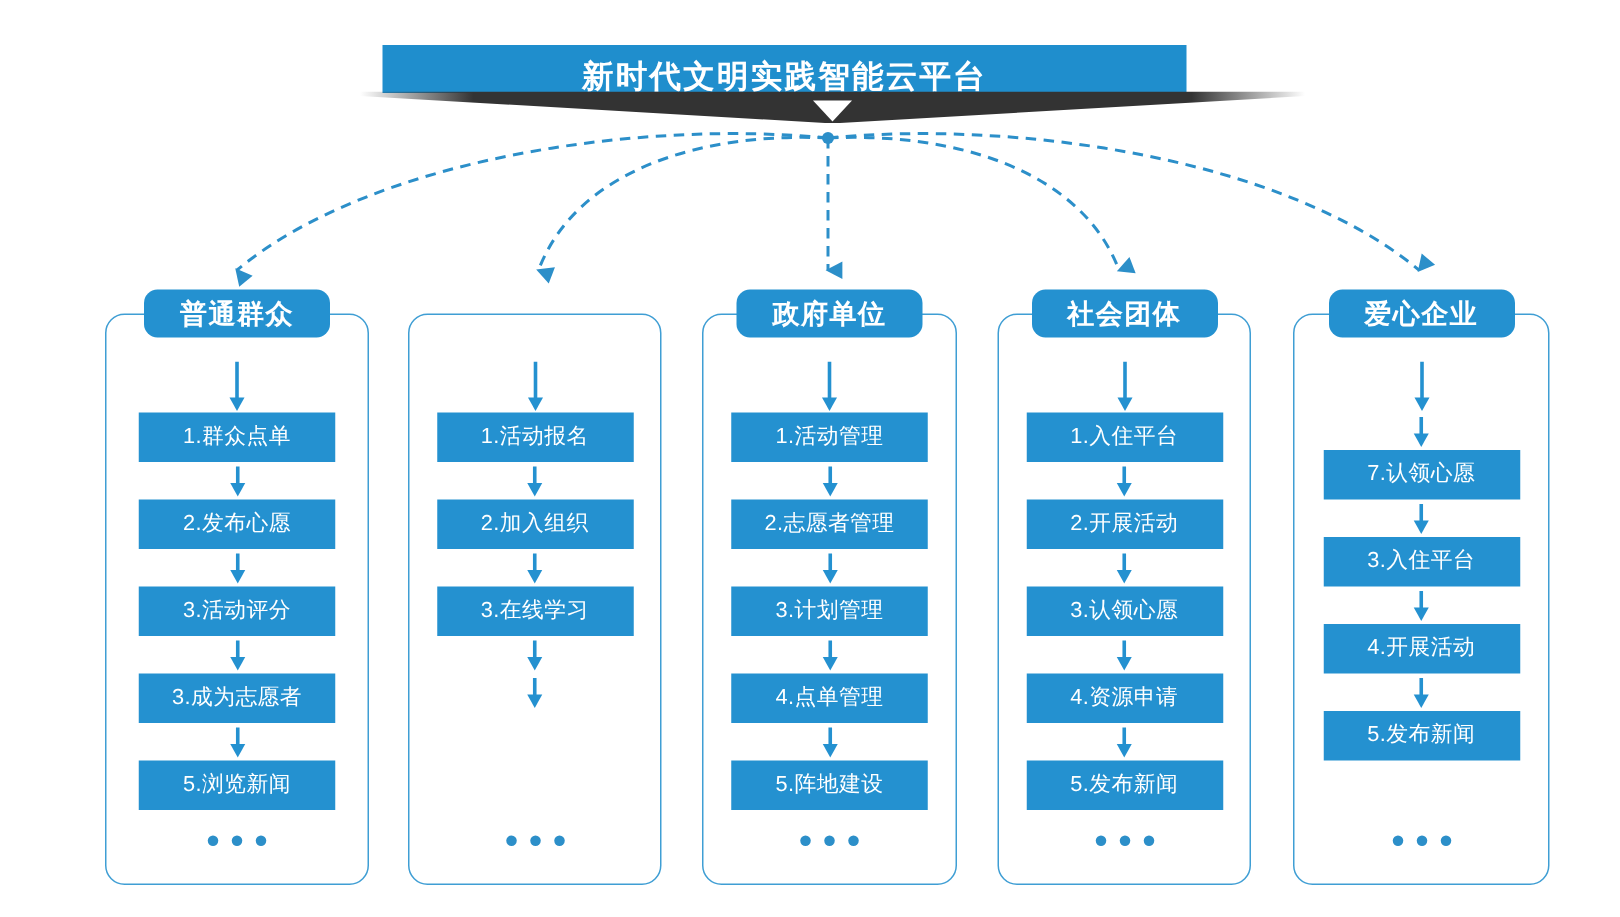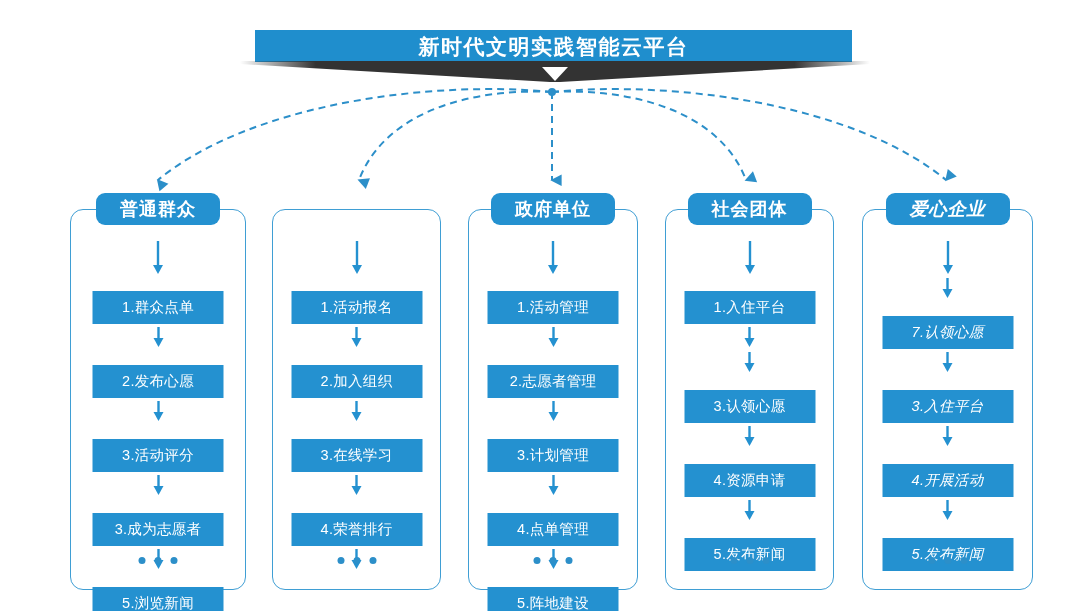--- a/index.html
+++ b/index.html
@@ -19,25 +19,25 @@
     position: relative;
     width: 1080px;
     height: 611px;
   }
 
   
   .title-bar {
     position: absolute;
     left: 255px;
     top: 30px;
-    width: 597px;
+    width: 536px;
     height: 32px;
     background: #1f8ecd;
     display: flex;
-    align-items: center;
+    align-items: flex-end;
     justify-content: center;
     box-sizing: border-box;
   }
   .title-bar .title-text {
     color: #ffffff;
     font-size: 21px;
     font-weight: bold;
     letter-spacing: 1.5px;
     line-height: 1;
     white-space: nowrap;
@@ -74,21 +74,21 @@
   .column {
     position: absolute;
     top: 209px;
     width: 175px;
     height: 381px;
   }
   .column.c0 { left: 70px;  width: 176px; }
   .column.c1 { left: 272px; width: 169px; }
   .column.c2 { left: 468px; width: 170px; }
   .column.c3 { left: 665px; width: 169px; }
-  .column.c4 { left: 862px; width: 171px; font-style: italic; }
+  .column.c4 { left: 862px; width: 171px; }
 
   .card {
     position: absolute;
     left: 0;
     top: 0;
     width: 100%;
     height: 100%;
     box-sizing: border-box;
     border: 1.6px solid #3f9ed4;
     border-radius: 13px;
@@ -140,21 +140,20 @@
   }
 
   .item-box {
     width: 131px;
     height: 33px;
     background: #2491d0;
     display: flex;
     align-items: center;
     justify-content: center;
     box-sizing: border-box;
-    margin-top: 16px;
   }
   .item-text {
     color: #ffffff;
     font-size: 14.5px;
     line-height: 1;
     white-space: nowrap;
     letter-spacing: 0.3px;
   }
 
   .step-arrow {
@@ -306,23 +305,20 @@
           </div>
         <div class="item-box">
             <span class="item-text">3.在线学习</span>
           </div>
         <div class="step-arrow">
             <svg width="14" height="22" viewBox="0 0 14 22">
               <line x1="7" y1="1" x2="7" y2="13" stroke="#2491d0" stroke-width="2.4"></line>
               <polygon points="2,12 12,12 7,21" fill="#2491d0"></polygon>
             </svg>
           </div>
-        <div class="item-box">
-            <span class="item-text">4.荣誉排行</span>
-          </div>
         <div class="step-arrow">
             <svg width="14" height="22" viewBox="0 0 14 22">
               <line x1="7" y1="1" x2="7" y2="13" stroke="#2491d0" stroke-width="2.4"></line>
               <polygon points="2,12 12,12 7,21" fill="#2491d0"></polygon>
             </svg>
           </div>
       </div>
       <div class="ellipsis">
         <span class="dot"></span>
         <span class="dot"></span>
@@ -399,20 +395,23 @@
       <div class="items">
         <div class="item-box">
             <span class="item-text">1.入住平台</span>
           </div>
         <div class="step-arrow">
             <svg width="14" height="22" viewBox="0 0 14 22">
               <line x1="7" y1="1" x2="7" y2="13" stroke="#2491d0" stroke-width="2.4"></line>
               <polygon points="2,12 12,12 7,21" fill="#2491d0"></polygon>
             </svg>
           </div>
+        <div class="item-box">
+            <span class="item-text">2.开展活动</span>
+          </div>
         <div class="step-arrow">
             <svg width="14" height="22" viewBox="0 0 14 22">
               <line x1="7" y1="1" x2="7" y2="13" stroke="#2491d0" stroke-width="2.4"></line>
               <polygon points="2,12 12,12 7,21" fill="#2491d0"></polygon>
             </svg>
           </div>
         <div class="item-box">
             <span class="item-text">3.认领心愿</span>
           </div>
         <div class="step-arrow">

